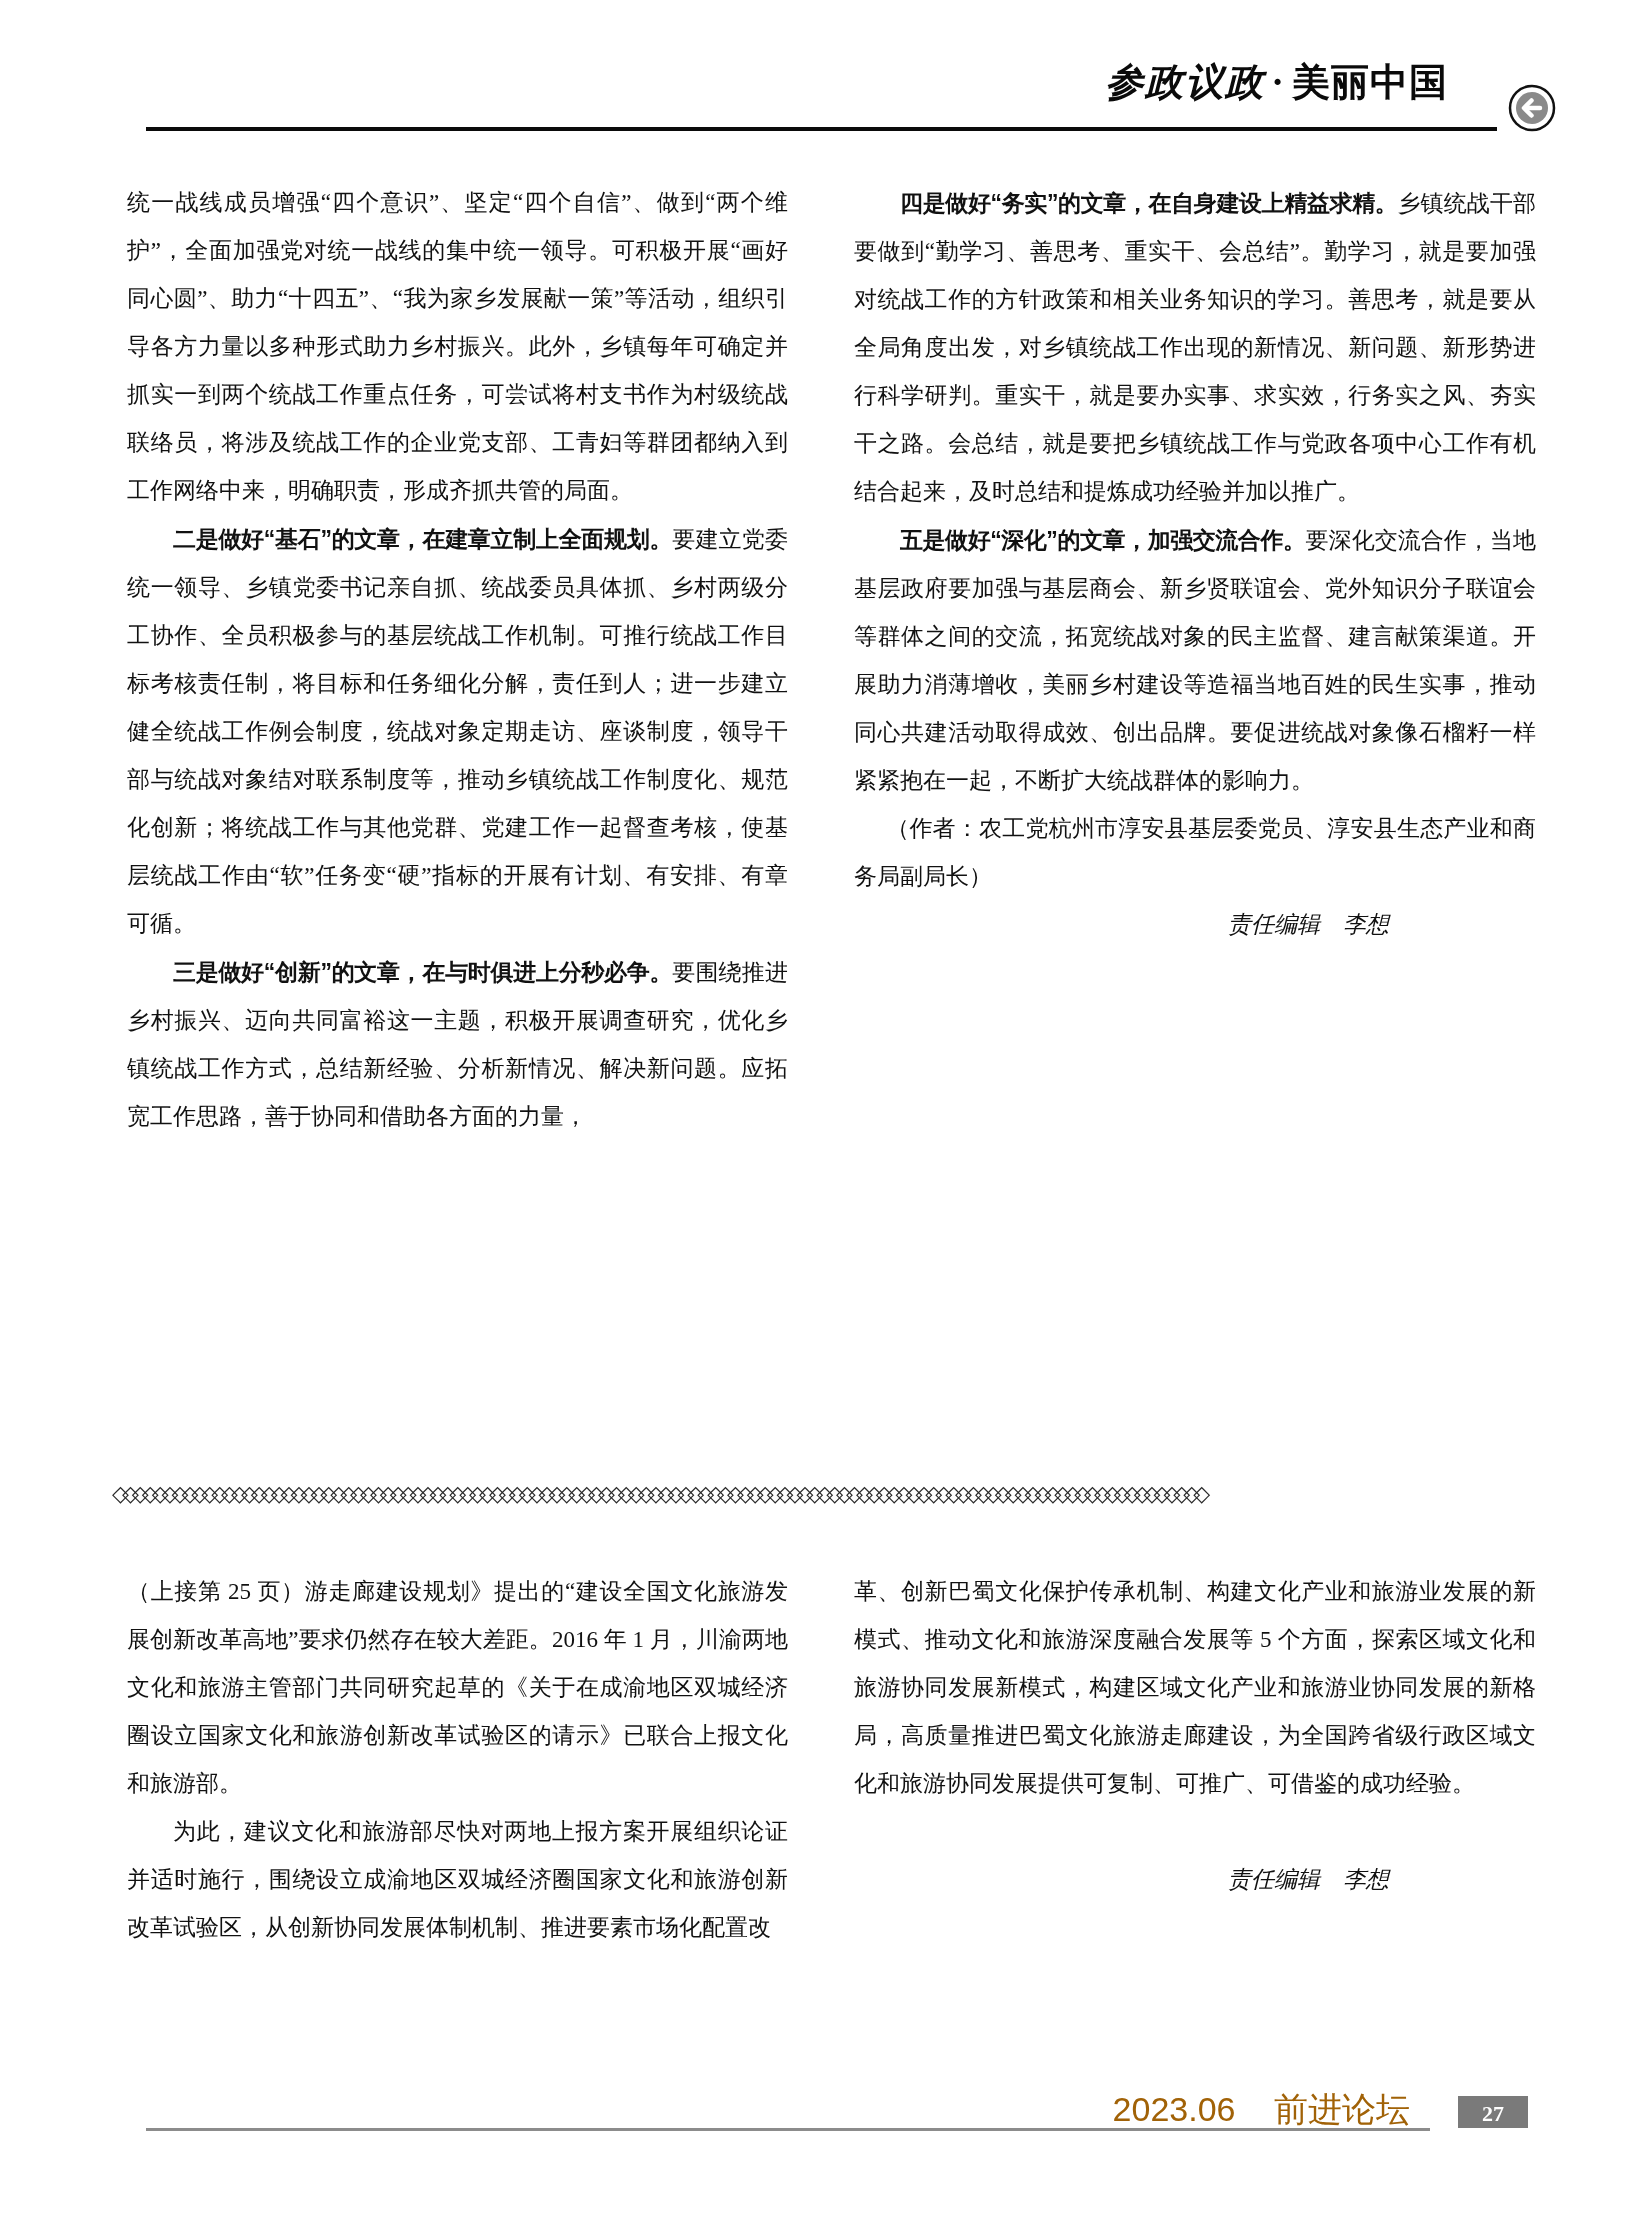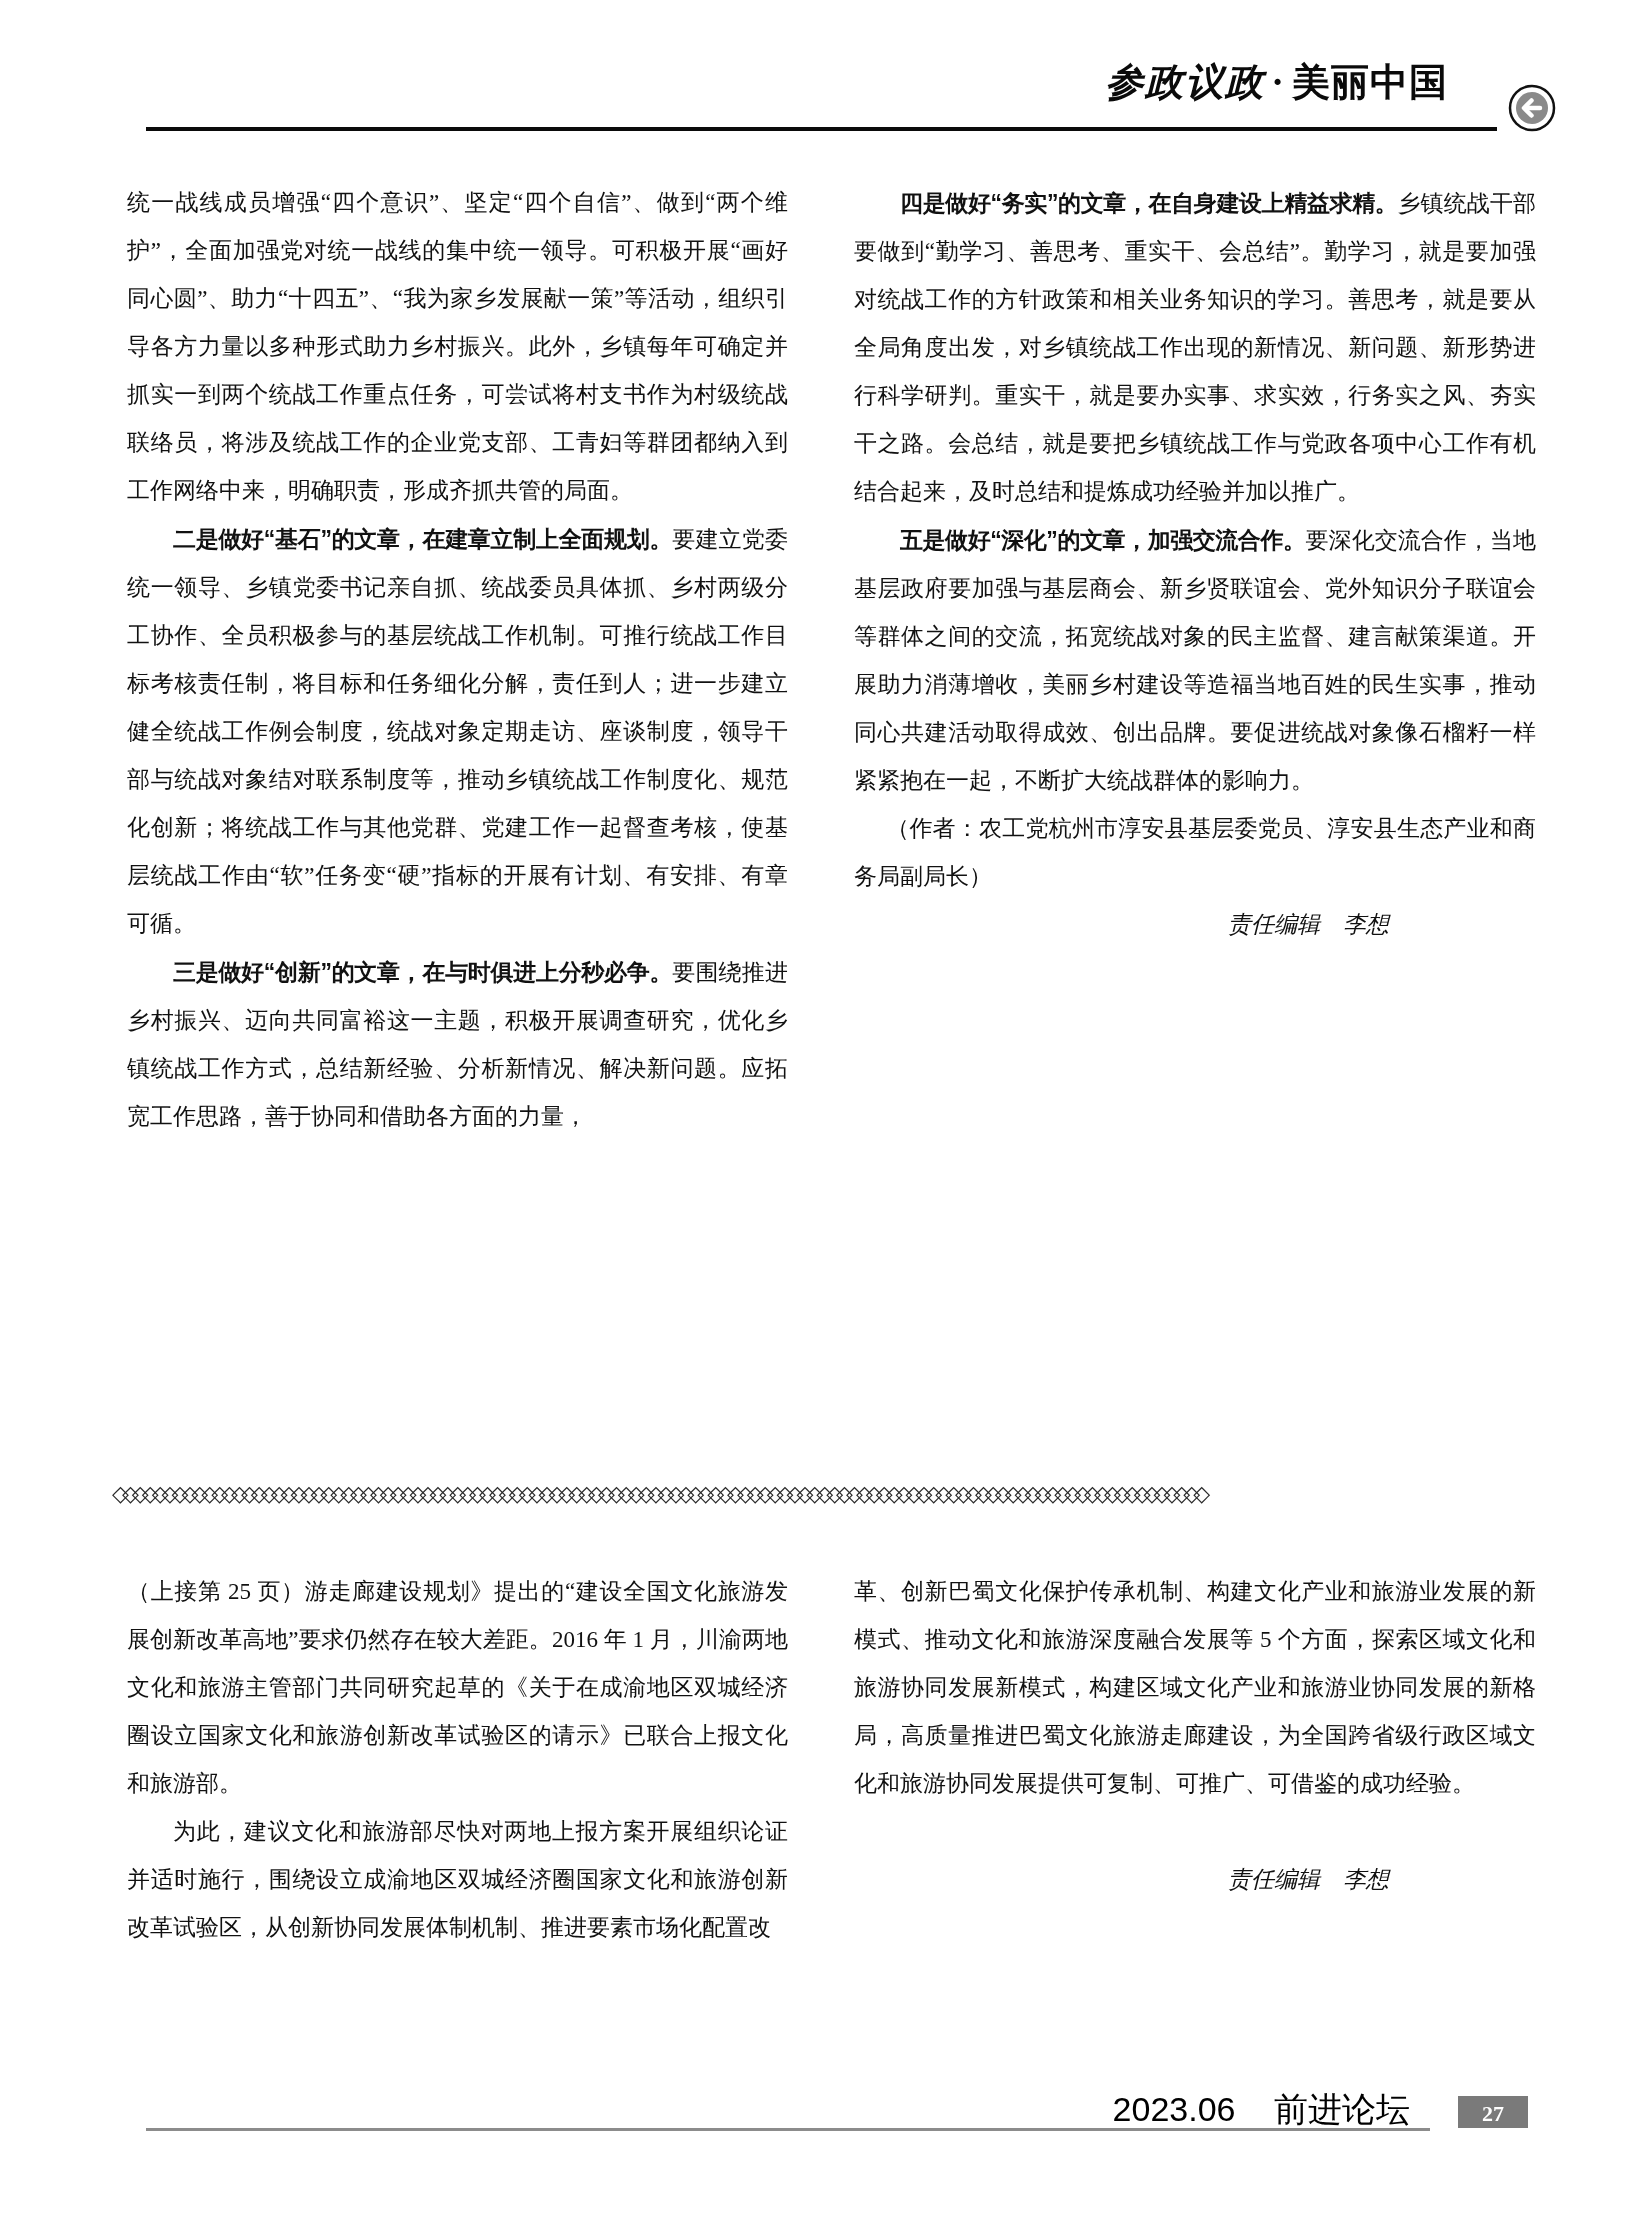--- a/index.html
+++ b/index.html
@@ -50,21 +50,21 @@
   }
   .divider span{
     display:block;white-space:nowrap;
     font-size:22px;line-height:26px;letter-spacing:-7px;
     font-family:"DejaVu Sans","Liberation Sans",sans-serif;
   }
   
   .footer-rule{position:absolute;left:146px;top:2128px;width:1284px;height:3px;background:#8c8c8c;}
   .footer-text{
     position:absolute;left:697px;top:2090px;width:713px;
-    text-align:right;font-size:34px;line-height:38px;color:#000000;
+    text-align:right;font-size:34px;line-height:38px;color:#a16207;
   }
   .footer-text .issue{font-family:"Liberation Sans","DejaVu Sans",sans-serif;font-weight:500;}
   .footer-text .journal{font-family:"Liberation Serif","DejaVu Serif",serif;margin-left:30px;}
   .page-badge{
     position:absolute;left:1430px;top:2096px;width:70px;height:32px;
     background:#7a7a7a;color:#ffffff;
     font-size:22px;font-weight:bold;line-height:36px;text-align:center;
     font-family:"Liberation Serif","DejaVu Serif",serif;
     margin-left:28px;
   }

